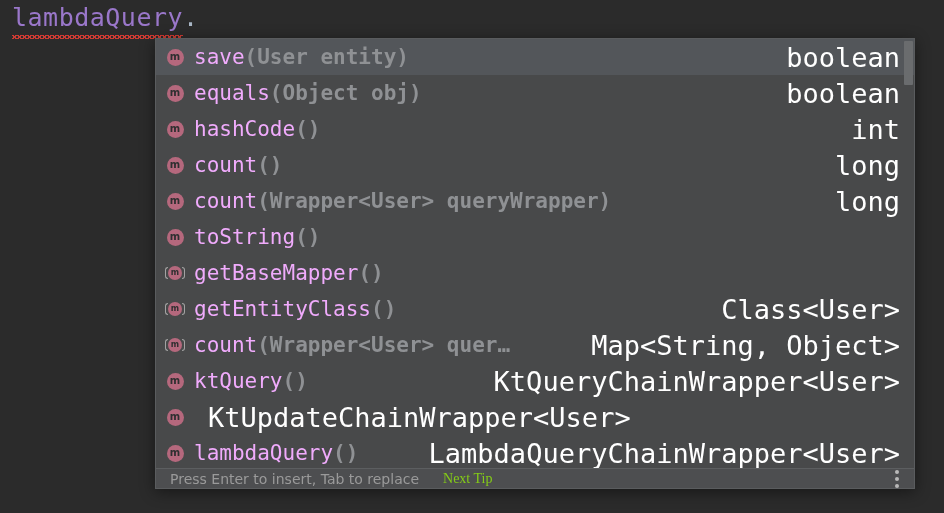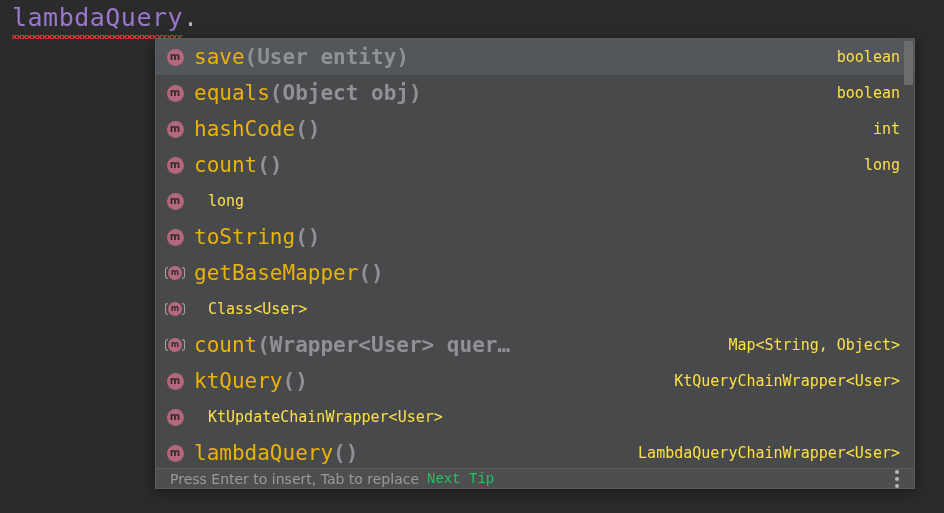--- a/index.html
+++ b/index.html
@@ -141,27 +141,27 @@
     border-radius: 0 4px 4px 0;
   }
 
   .sig {
     flex: 1 1 auto;
     font-size: 21px;
     overflow: hidden;
     text-overflow: clip;
     color: #9a9a9a;
   }
-  .sig .mname { color: #eab308; }
+  .sig .mname { color: #f0abfc; }
   .sig .params { color: #8f9194; font-weight: bold; }
 
   .rtype {
     flex: 0 0 auto;
-    font-size: 15px;
-    color: #fde047;
+    font-size: 27px;
+    color: #ffffff;
     padding-left: 14px;
   }
 
   
   .scrollbar {
     position: absolute;
     top: 0;
     right: 0;
     width: 11px;
     height: 100%;
@@ -188,24 +188,24 @@
     padding: 0 8px 0 14px;
     box-sizing: border-box;
   }
   .footer-hint {
     font-family: "DejaVu Sans", sans-serif;
     font-size: 14px;
     color: #9a9a9a;
     white-space: nowrap;
   }
   .footer-link {
-    font-family: Liberation Mono, monospace;
+    font-family: Liberation Serif, serif;
     font-size: 14px;
-    color: #22c55e;
-    margin-left: 8px;
+    color: #84cc16;
+    margin-left: 24px;
     cursor: pointer;
     white-space: nowrap;
   }
   .footer-spacer { flex: 1 1 auto; }
   .kebab {
     width: 18px;
     height: 22px;
     display: flex;
     flex-direction: column;
     align-items: center;
@@ -265,20 +265,21 @@
           </span>
           <span class="sig"><span class="mname">count</span><span class="params">()</span></span>
           <span class="rtype">long</span>
         </div>
         <div class="row">
           <span class="icon-method">
             <span class="disc">
               <span class="glyph">m</span>
             </span>
           </span>
+          <span class="sig"><span class="mname">count</span><span class="params">(Wrapper&lt;User&gt; queryWrapper)</span></span>
           <span class="rtype">long</span>
         </div>
         <div class="row">
           <span class="icon-method">
             <span class="disc">
               <span class="glyph">m</span>
             </span>
           </span>
           <span class="sig"><span class="mname">toString</span><span class="params">()</span></span>
         </div>
@@ -289,20 +290,21 @@
             </span>
           </span>
           <span class="sig"><span class="mname">getBaseMapper</span><span class="params">()</span></span>
         </div>
         <div class="row">
           <span class="icon-method default-variant">
             <span class="disc">
               <span class="glyph">m</span>
             </span>
           </span>
+          <span class="sig"><span class="mname">getEntityClass</span><span class="params">()</span></span>
           <span class="rtype">Class&lt;User&gt;</span>
         </div>
         <div class="row">
           <span class="icon-method default-variant">
             <span class="disc">
               <span class="glyph">m</span>
             </span>
           </span>
           <span class="sig"><span class="mname">count</span><span class="params">(Wrapper&lt;User&gt; quer…</span></span>
           <span class="rtype">Map&lt;String, Object&gt;</span>

